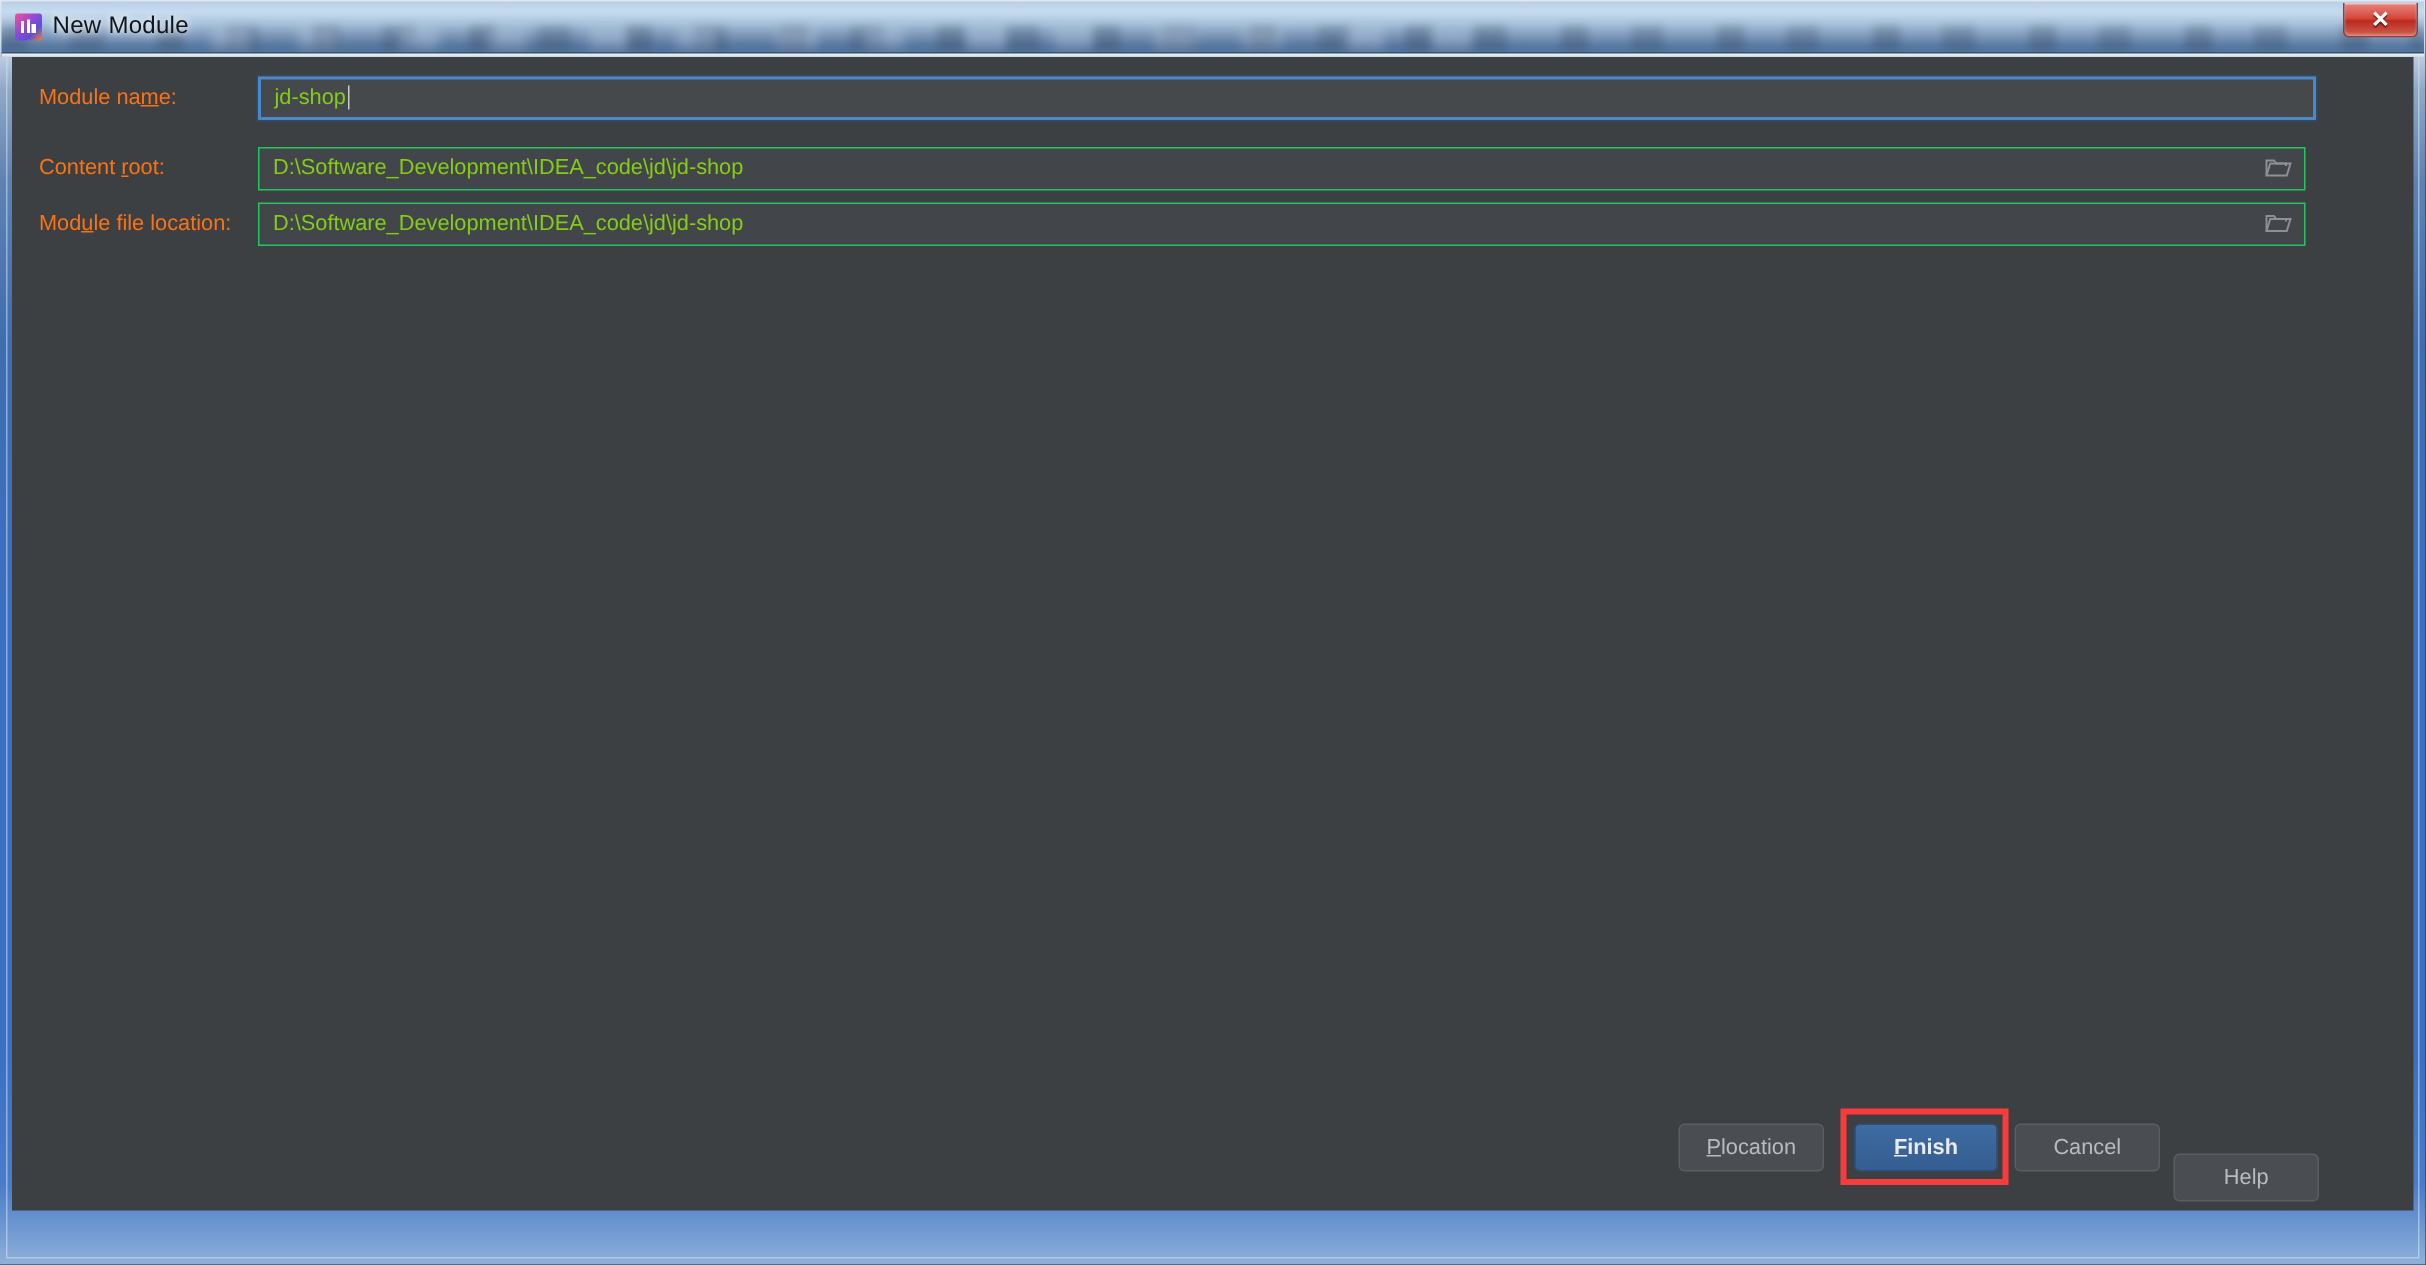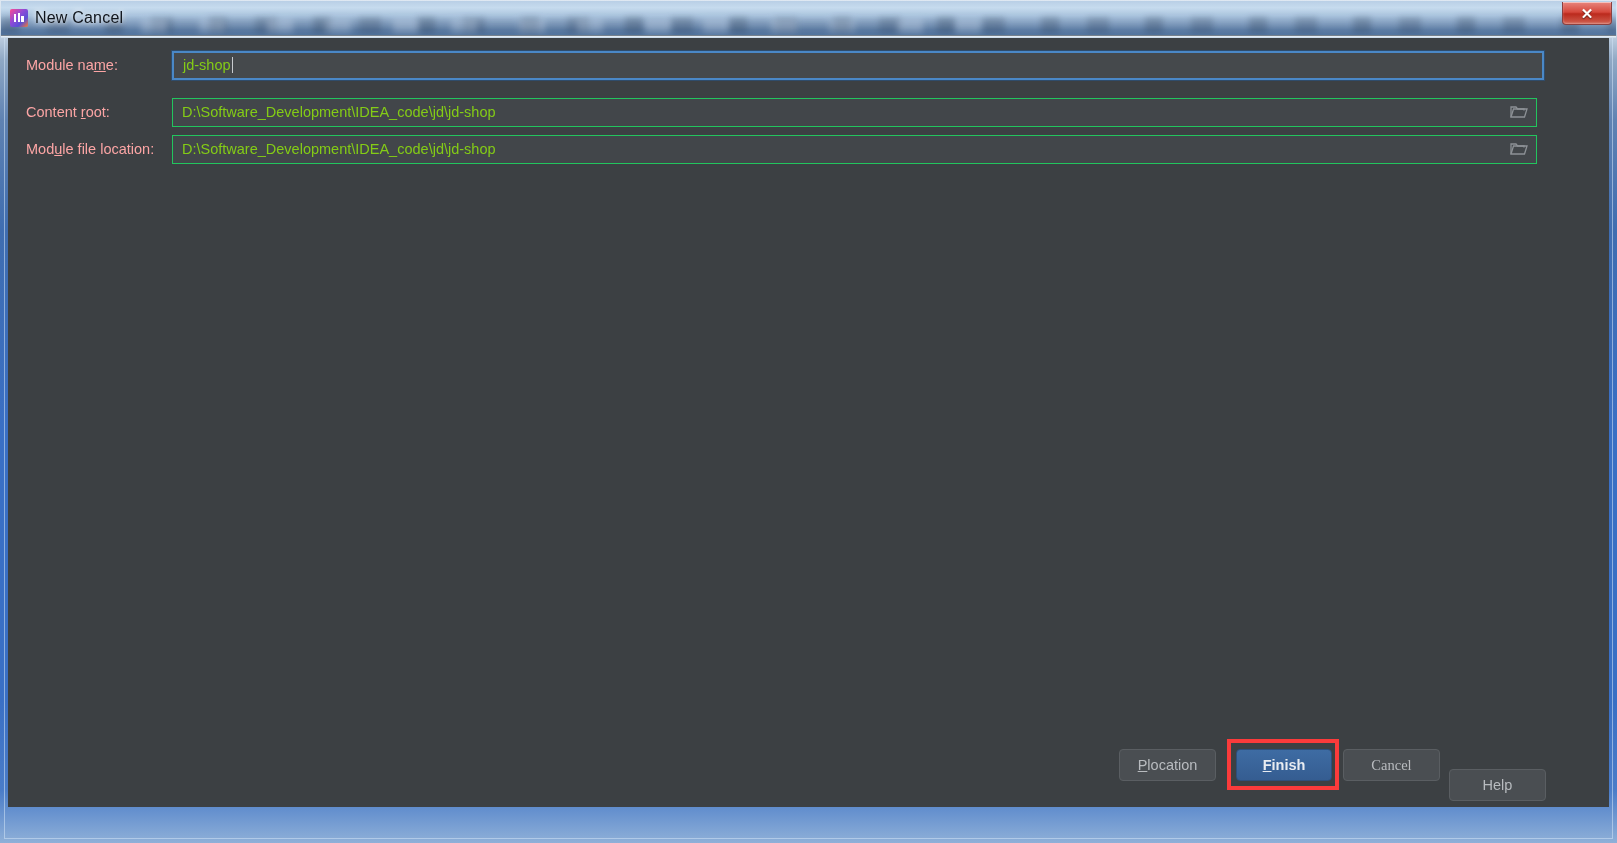--- a/index.html
+++ b/index.html
@@ -172,21 +172,21 @@
     height: 30px;
     display: flex;
     align-items: center;
   }
   .row1 { top: 12px; }
   .row2 { top: 59px; justify-content: space-between; }
   .row3 { top: 96px; }
 
   .field-label {
     font-size: 14.5px;
-    color: #fca5a5;
+    color: #f97316;
     white-space: nowrap;
     padding-left: 18px;
     width: 164px;
     box-sizing: border-box;
   }
   .mn { text-decoration: underline; }
 
   .textfield {
     position: relative;
     height: 29px;
@@ -256,21 +256,21 @@
     color: #b8bbbf;
   }
   .btn-default {
     background: linear-gradient(to bottom, #3e6ca3 0%, #355d91 100%);
     border: 1px solid #2d4f7c;
     color: #e8ecf1;
     font-weight: bold;
   }
   .btn-previous { left: 1111px; width: 97px; }
   .btn-finish   { left: 1228px; width: 96px; }
-  .btn-cancel   { left: 1335px; width: 97px; font-family: Liberation Serif, serif; }
+  .btn-cancel   { left: 1335px; width: 97px; }
   .btn-help     { left: 1441px; width: 97px; margin-top: 20px; }
 
   .annotation-box {
     position: absolute;
     left: 1219px;
     top: -6px;
     width: 112px;
     height: 51px;
     border: 4px solid #fb3b3b;
     box-sizing: border-box;
@@ -289,21 +289,21 @@
     <div class="glass-blur"></div>
     <div class="glass-blur2"></div>
 
     <div class="app-icon">
       <div class="sq"></div>
       <div class="bar1"></div>
       <div class="bar2"></div>
       <div class="bar3"></div>
     </div>
 
-    <div class="title-text">New Cancel</div>
+    <div class="title-text">New Module</div>
 
     <div class="close-btn">
       <span class="close-x">✕</span>
     </div>
 
     <div class="titlebar-bottom-line"></div>
   </div>
 
   <div class="content">
 

